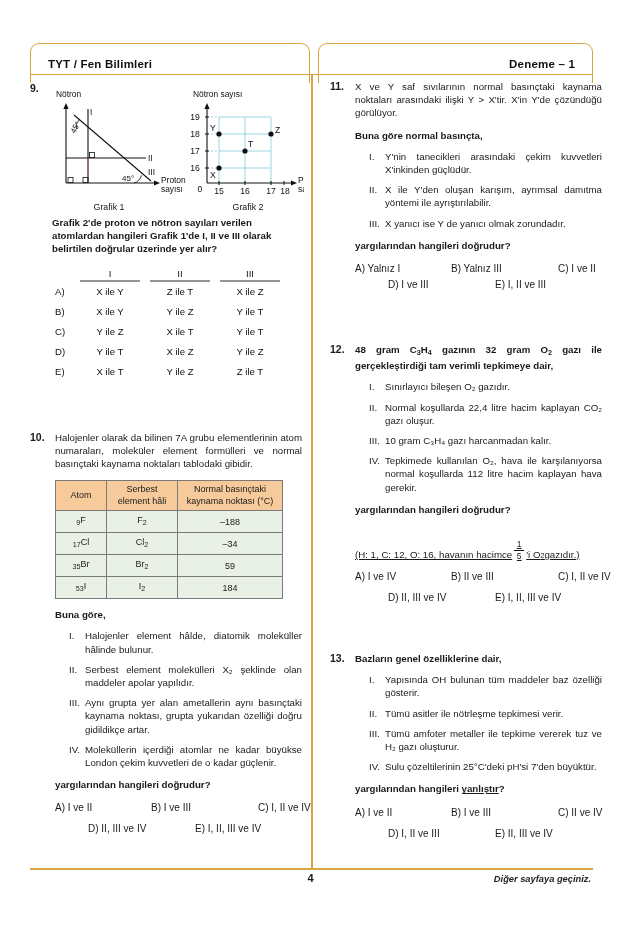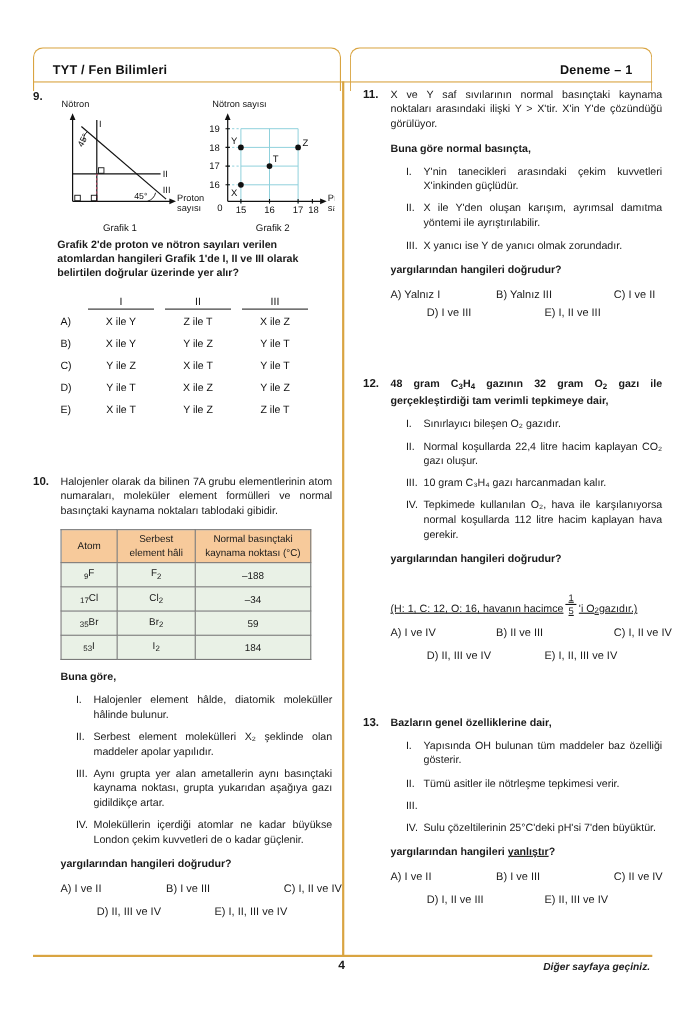--- a/index.html
+++ b/index.html
@@ -328,21 +328,21 @@
           <div class="ritem">
             <div class="rlab ind">I.</div>
             <div class="rtxt">Halojenler element hâlde, diatomik moleküller hâlinde bulunur.</div>
           </div>
           <div class="ritem">
             <div class="rlab ind">II.</div>
             <div class="rtxt">Serbest element molekülleri X₂ şeklinde olan maddeler apolar yapılıdır.</div>
           </div>
           <div class="ritem">
             <div class="rlab ind">III.</div>
-            <div class="rtxt">Aynı grupta yer alan ametallerin aynı basınçtaki kaynama noktası, grupta yukarıdan aşağıya gazı gidildikçe artar.</div>
+            <div class="rtxt">Aynı grupta yer alan ametallerin aynı basınçtaki kaynama noktası, grupta yukarıdan özelliği doğru gidildikçe artar.</div>
           </div>
           <div class="ritem">
             <div class="rlab ind">IV.</div>
             <div class="rtxt">Moleküllerin içerdiği atomlar ne kadar büyükse London çekim kuvvetleri de o kadar güçlenir.</div>
           </div>
         </div>
 
         <div class="prompt">yargılarından hangileri doğrudur?</div>
 
         <div class="opts">
@@ -456,20 +456,21 @@
           <div class="ritem">
             <div class="rlab ind">I.</div>
             <div class="rtxt">Yapısında OH bulunan tüm maddeler baz özelliği gösterir.</div>
           </div>
           <div class="ritem">
             <div class="rlab ind">II.</div>
             <div class="rtxt">Tümü asitler ile nötrleşme tepkimesi verir.</div>
           </div>
           <div class="ritem">
             <div class="rlab ind">III.</div>
+            <div class="rtxt">Tümü amfoter metaller ile tepkime vererek tuz ve H₂ gazı oluşturur.</div>
           </div>
           <div class="ritem">
             <div class="rlab ind">IV.</div>
             <div class="rtxt">Sulu çözeltilerinin 25°C'deki pH'si 7'den büyüktür.</div>
           </div>
         </div>
         <div class="prompt"><span>yargılarından hangileri </span><span class="u">yanlıştır</span><span>?</span></div>
         <div class="opts">
           <div class="opt-row">
             <span class="opt r1a">A) I ve II</span>

